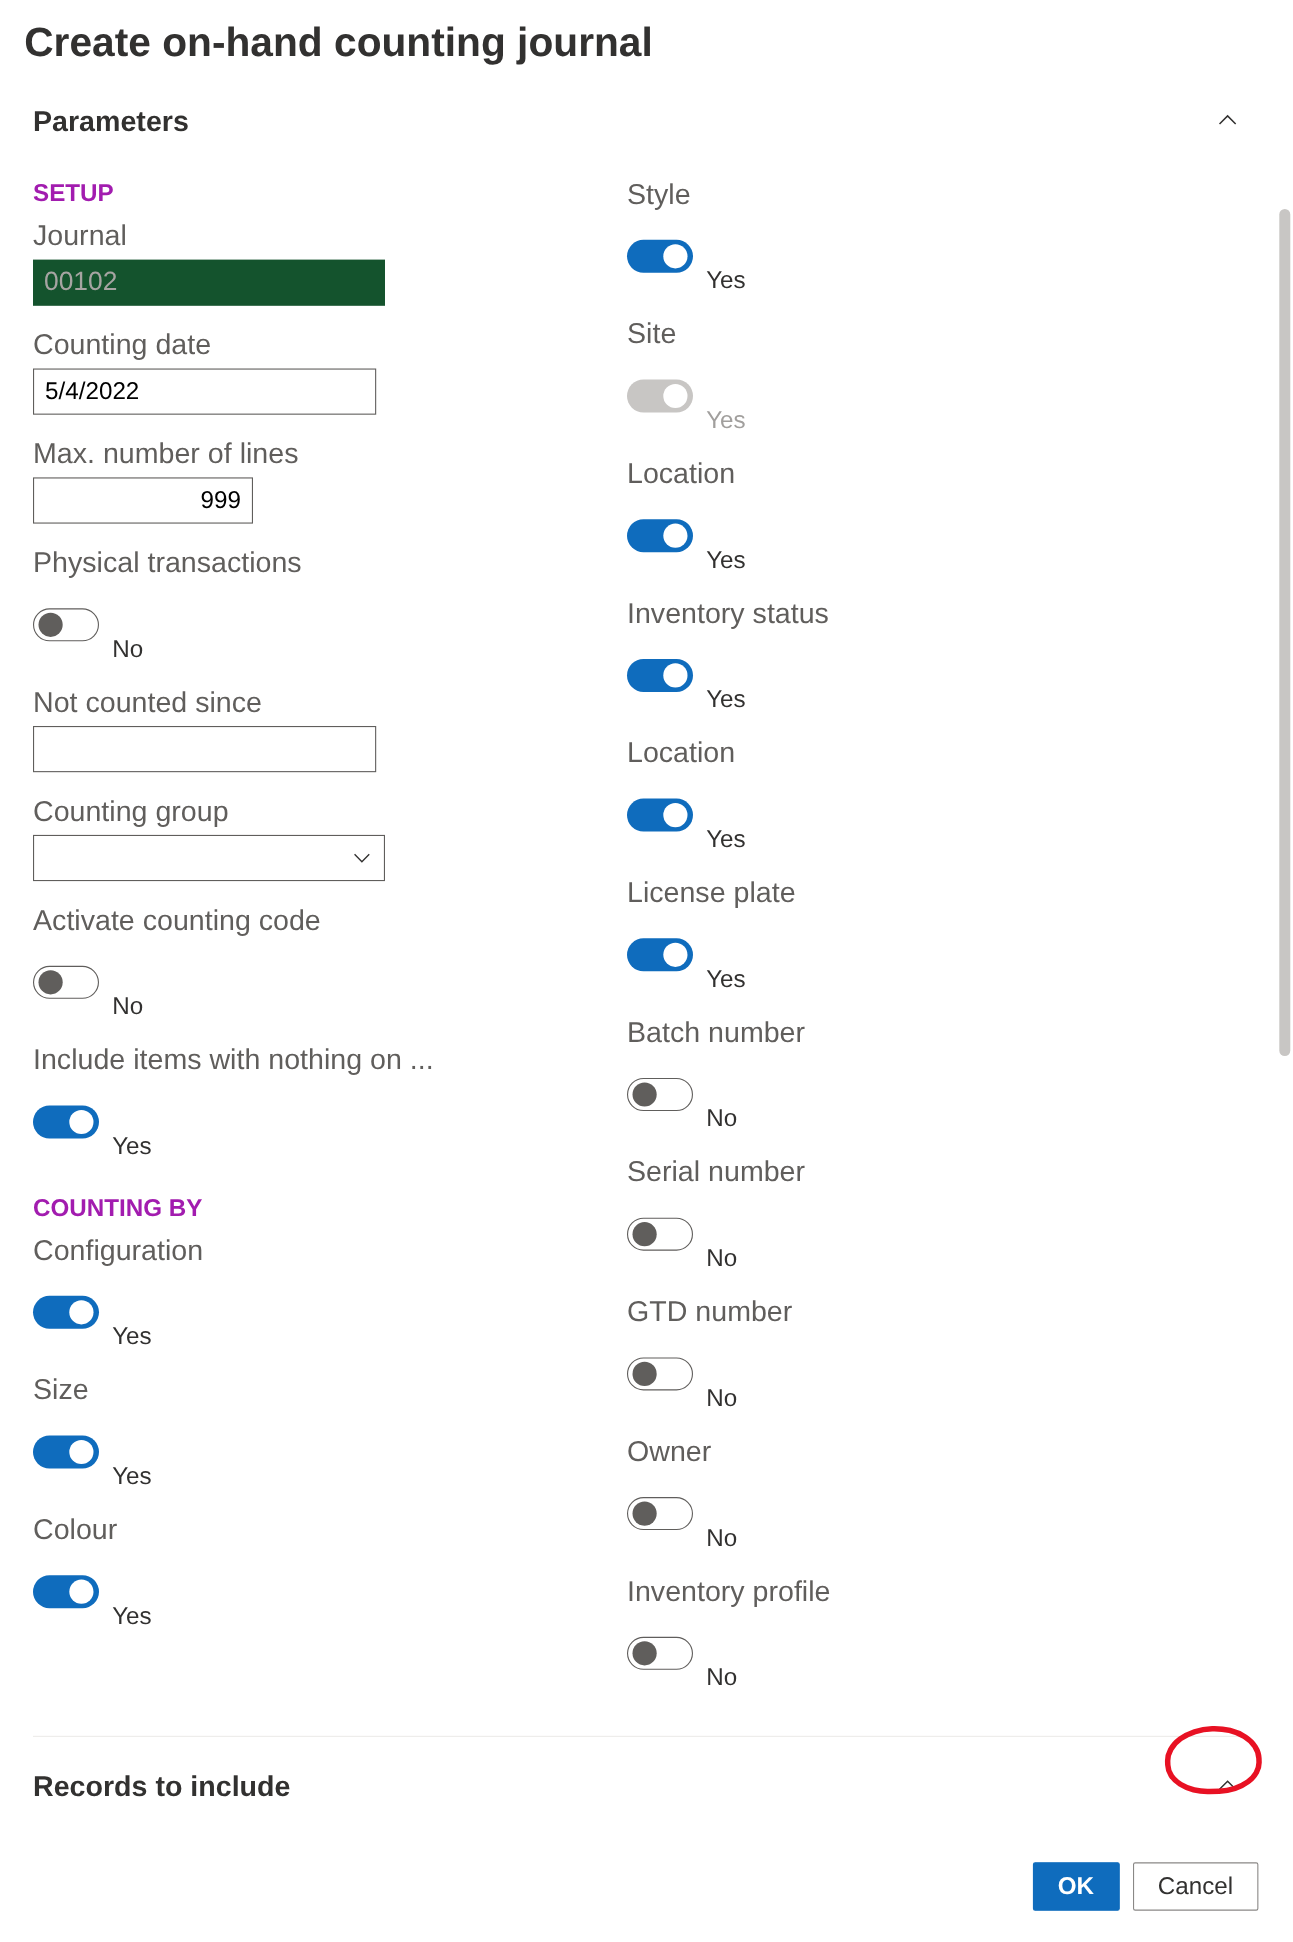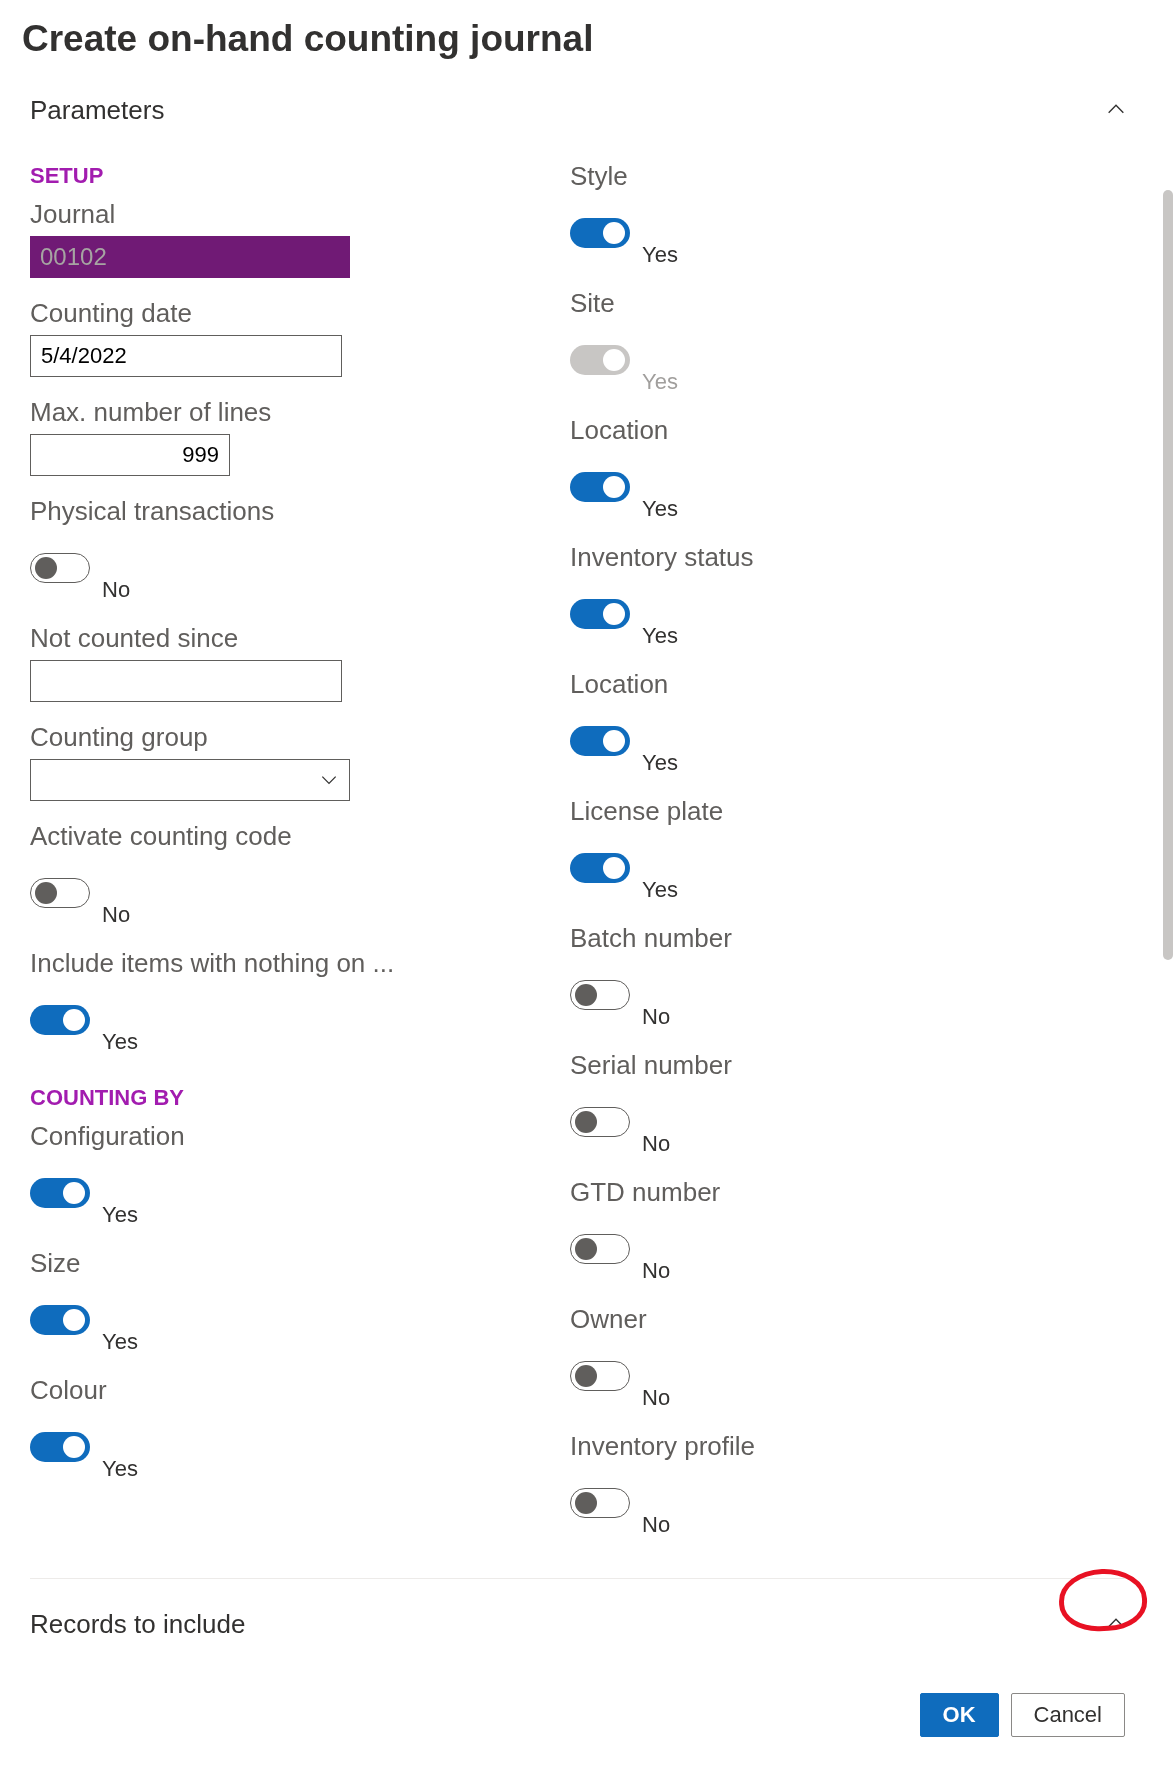--- a/index.html
+++ b/index.html
@@ -21,21 +21,21 @@
     position: relative;
   }
   .section-header {
     display: flex;
     justify-content: space-between;
     align-items: center;
     padding: 10px 0 20px 0;
   }
   .section-title {
     font-size: 26px;
-    font-weight: 400;
+    font-weight: 700;
     color: #323130;
   }
   .chevron-btn {
     background: none;
     border: none;
     cursor: pointer;
     padding: 8px;
   }
   .chevron-up {
     width: 22px;
@@ -60,21 +60,21 @@
     color: #605e5c;
     margin-bottom: 6px;
     display: block;
   }
   .input-readonly {
     width: 320px;
     height: 42px;
     border: none;
     font-size: 24px;
     padding: 0 10px;
-    background: #701a75;
+    background: #14532d;
     color: #a6a4a2;
   }
   .input-date {
     width: 312px;
     height: 42px;
     border: 1px solid #605e5c;
     position: relative;
     display: flex;
     align-items: center;
   }
@@ -164,21 +164,21 @@
     border: 5px solid #e81123;
     border-radius: 50% 50% 45% 45%;
     width: 88px;
     height: 62px;
     pointer-events: none;
     transform: rotate(-2deg);
   }
   .footer {
     position: absolute;
     bottom: 28px;
-    right: 50px;
+    right: 31px;
     display: flex;
     gap: 12px;
   }
   .btn {
     height: 44px;
     font-size: 22px;
     padding: 0 22px;
     cursor: pointer;
     border-radius: 2px;
   }

